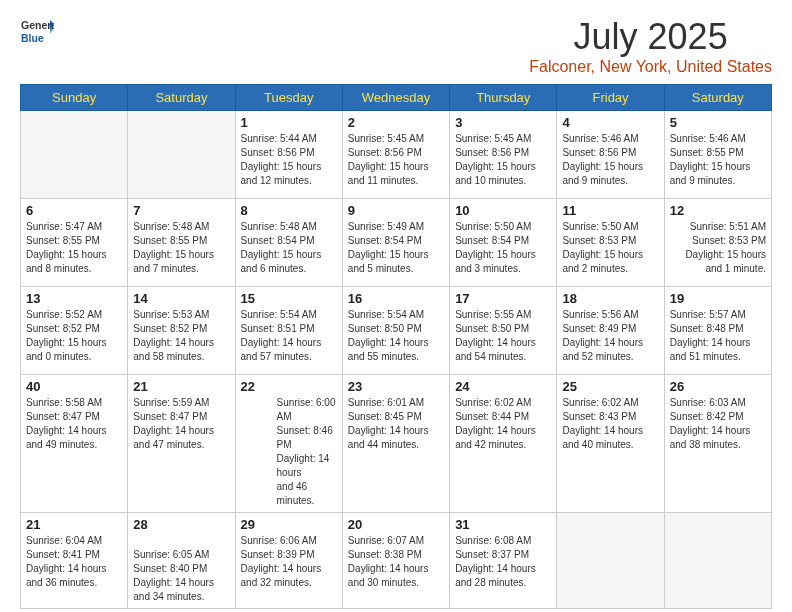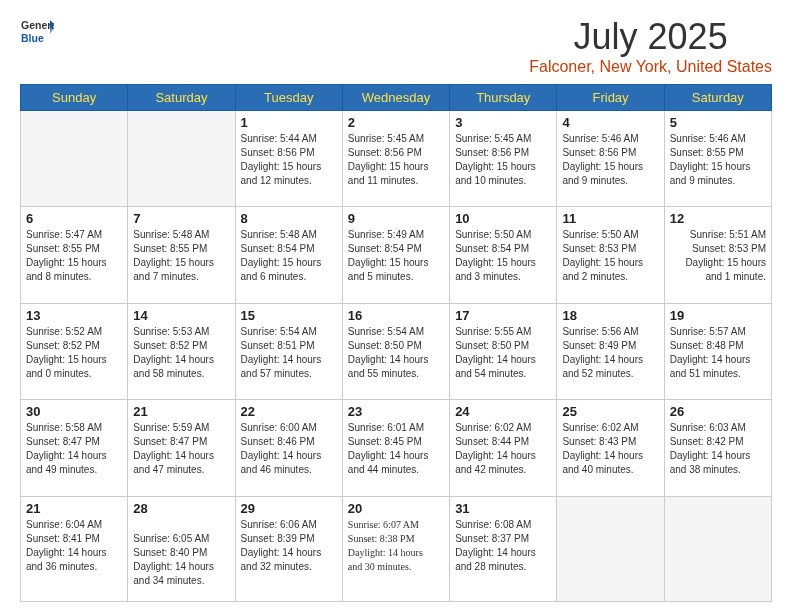--- a/index.html
+++ b/index.html
@@ -251,36 +251,36 @@
           <td>
             <div class="day-num">19</div>
             <div class="day-info" style="white-space: pre-line;">Sunrise: 5:57 AM
 Sunset: 8:48 PM
 Daylight: 14 hours
 and 51 minutes.</div>
           </td>
         </tr>
         <tr>
           <td>
-            <div class="day-num">30</div>
+            <div class="day-num">40</div>
             <div class="day-info" style="white-space: pre-line;">Sunrise: 5:58 AM
 Sunset: 8:47 PM
 Daylight: 14 hours
 and 49 minutes.</div>
           </td>
           <td>
             <div class="day-num">21</div>
             <div class="day-info" style="white-space: pre-line;">Sunrise: 5:59 AM
 Sunset: 8:47 PM
 Daylight: 14 hours
 and 47 minutes.</div>
           </td>
           <td>
             <div class="day-num">22</div>
-            <div class="day-info" style="white-space: pre-line;">Sunrise: 6:00 AM
+            <div class="day-info" style="white-space: pre-line; margin-left: 36px;">Sunrise: 6:00 AM
 Sunset: 8:46 PM
 Daylight: 14 hours
 and 46 minutes.</div>
           </td>
           <td>
             <div class="day-num">23</div>
             <div class="day-info" style="white-space: pre-line;">Sunrise: 6:01 AM
 Sunset: 8:45 PM
 Daylight: 14 hours
 and 44 minutes.</div>
@@ -324,21 +324,21 @@
           </td>
           <td>
             <div class="day-num">29</div>
             <div class="day-info" style="white-space: pre-line;">Sunrise: 6:06 AM
 Sunset: 8:39 PM
 Daylight: 14 hours
 and 32 minutes.</div>
           </td>
           <td>
             <div class="day-num">20</div>
-            <div class="day-info" style="white-space: pre-line; font-family: Liberation Serif, serif;">Sunrise: 6:07 AM
+            <div class="day-info" style="white-space: pre-line;">Sunrise: 6:07 AM
 Sunset: 8:38 PM
 Daylight: 14 hours
 and 30 minutes.</div>
           </td>
           <td>
             <div class="day-num">31</div>
             <div class="day-info" style="white-space: pre-line;">Sunrise: 6:08 AM
 Sunset: 8:37 PM
 Daylight: 14 hours
 and 28 minutes.</div>

